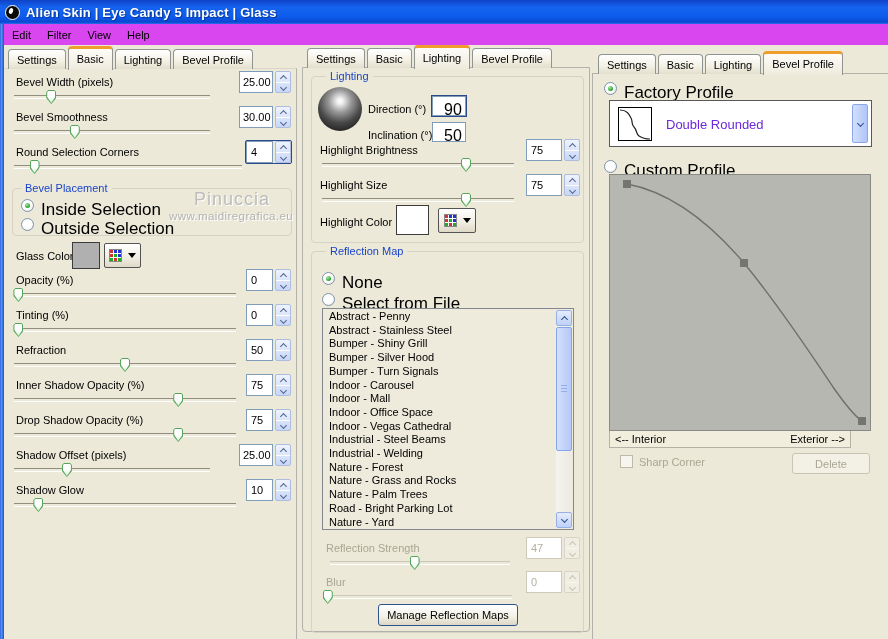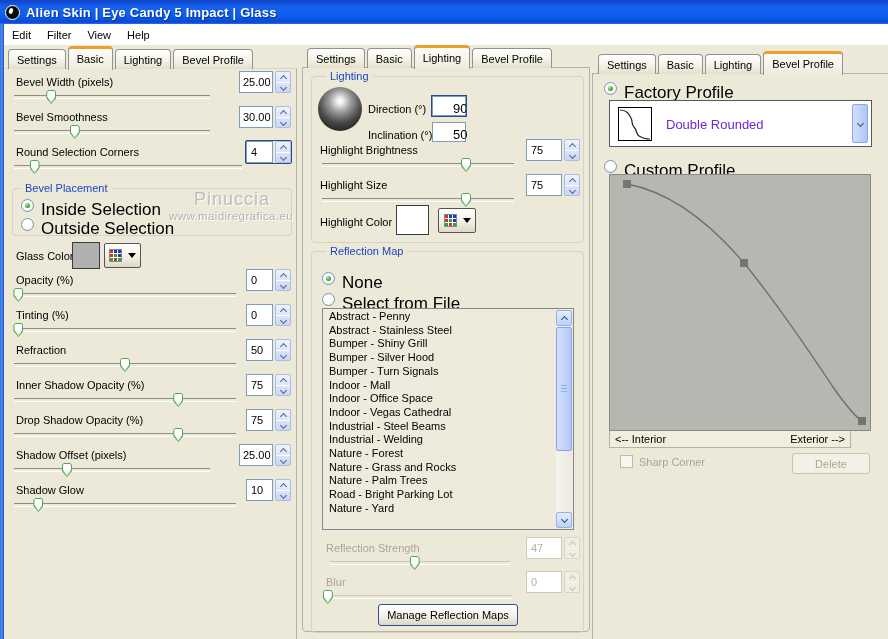--- a/index.html
+++ b/index.html
@@ -2,21 +2,21 @@
 <html><head>
 <meta charset="utf-8">
 <style>
 *{margin:0;padding:0;box-sizing:border-box;font-family:"Liberation Sans",sans-serif}
 html,body{width:888px;height:639px}
 body{position:relative;background:#ece9d8;overflow:hidden}
 .titlebar{position:absolute;left:0;top:0;width:888px;height:24px;background:linear-gradient(180deg,#0f42c8 0%,#1563ee 30%,#0d5ced 70%,#0a49cf 92%,#2c6cf0 100%);display:flex;align-items:center;padding-left:5px;z-index:40}
 .appicon{width:15px;height:15px;border-radius:50%;background:#0a0a0a;border:1px solid #fff;position:relative;margin-right:6px}
 .appicon::after{content:"";position:absolute;left:3px;top:2px;width:4px;height:6px;border-radius:50%;background:#fff;transform:rotate(20deg)}
 .apptitle{color:#fff;font-weight:bold;font-size:13px;letter-spacing:.2px;text-shadow:1px 1px 1px #00349a}
-.menubar{position:absolute;left:4px;top:24px;width:884px;height:21px;background:#ffffff;display:flex;align-items:center}
+.menubar{position:absolute;left:4px;top:24px;width:884px;height:21px;background:#d946ef;display:flex;align-items:center}
 .menuitem{font-size:11px;color:#000;padding:2px 8px}
 .winborder{position:absolute;left:0;top:24px;width:4px;height:615px;background:linear-gradient(90deg,#2f66e0,#5490f2 40%,#1c4fc4);z-index:50}
 
 .page{position:absolute;background:#ece9d8}
 #page-left{left:4px;top:68px;width:293px;height:571px;border-top:1px solid #d9d6c9;border-right:1px solid #b2b2aa}
 #page-mid{left:302px;top:67px;width:288px;height:565px;border:1px solid #b2b2aa;border-radius:0 0 4px 4px}
 #page-right{left:592px;top:73px;width:296px;height:566px;border-top:1px solid #b2b2aa;border-left:1px solid #b2b2aa}
 
 .tabs{position:absolute;display:flex;align-items:flex-end;z-index:45;height:24px}
 #tabs-left{left:8px;top:45px}
@@ -71,21 +71,21 @@
 .sbtn.up::after{top:6px;transform:rotate(45deg)}
 .sbtn.dn::after{top:4px;transform:rotate(225deg)}
 .sthumb{position:absolute;left:0;top:17px;height:124px;width:16px;background:linear-gradient(90deg,#d3dffd,#b4c9f8);border:1px solid #86a4e8;border-radius:2px}
 .sthumb::after{content:"";position:absolute;left:4px;right:4px;top:50%;margin-top:-4px;height:8px;background:repeating-linear-gradient(180deg,#93aeea 0 1px,transparent 1px 3px)}
 
 .btn{position:absolute;font-size:11px;display:flex;align-items:center;justify-content:center;border-radius:3px;color:#000}
 .btn.enabled{border:1px solid #2d548e;background:linear-gradient(#ffffff,#f2efe4 60%,#dcd6c4)}
 .btn.disabled{border:1px solid #c8c5b5;background:#f3f1e6;color:#a9a694}
 
 .sphere{position:absolute;border-radius:50%;background:radial-gradient(circle at 50% 32%,#ffffff 0%,#f0f0f0 8%,#9a9a9a 30%,#4a4a4a 58%,#1a1a1a 88%,#0a0a0a 100%)}
-.numinput{position:absolute;background:#fff;border:1px solid #7f9db9;font-size:13px;padding-top:4px;padding-left:20px}
+.numinput{position:absolute;background:#fff;border:1px solid #7f9db9;font-size:16px;padding-top:4px;padding-left:11px}
 .numinput.focus{outline:1px solid #2b4a8c}
 .wm1{position:absolute;font-size:18px;color:#bcbcbc;letter-spacing:1px;text-shadow:1px 1px 0 #fff}
 .wm2{position:absolute;font-size:11.5px;color:#b3b3b3;letter-spacing:.4px;text-shadow:1px 1px 0 #fff}
 .combo{position:absolute;background:#fff;border:1px solid #58585a}
 .cicon{position:absolute;left:8px;top:6px;width:34px;height:34px;border:1px solid #000;background:#fff}
 .ctext{position:absolute;left:56px;top:16px;font-size:13px;color:#6d28d9}
 .cdrop{position:absolute;right:3px;top:3px;bottom:3px;width:16px;background:linear-gradient(90deg,#d3dffd,#b0c6f7);border:1px solid #8ca7e8;border-radius:2px}
 .cdrop::after{content:"";position:absolute;left:5px;top:16px;width:4px;height:4px;border-left:1.5px solid #2c4d8e;border-top:1.5px solid #2c4d8e;transform:rotate(225deg)}
 .curvebox{position:absolute;background:#b7b7b2;border:1px solid #8a8a84}
 .cstrip{position:absolute;background:#f1eedd;border:1px solid #b4b2a4;border-top:none;font-size:11px;display:flex;justify-content:space-between;padding:2px 5px;color:#000}
@@ -349,20 +349,21 @@
     <div class="rlbl" style="left:30px;top:21px">None</div>
     <div class="radio" style="left:10px;top:41px"></div>
     <div class="rlbl" style="left:30px;top:42px">Select from File</div>
     <div class="list" style="left:10px;top:56px;width:252px;height:222px">
       <div id="reflist" style="padding-top:1px">
           <div class="litem">Abstract - Penny</div>
           <div class="litem">Abstract - Stainless Steel</div>
           <div class="litem">Bumper - Shiny Grill</div>
           <div class="litem">Bumper - Silver Hood</div>
           <div class="litem">Bumper - Turn Signals</div>
+          <div class="litem">Indoor - Carousel</div>
           <div class="litem">Indoor - Mall</div>
           <div class="litem">Indoor - Office Space</div>
           <div class="litem">Indoor - Vegas Cathedral</div>
           <div class="litem">Industrial - Steel Beams</div>
           <div class="litem">Industrial - Welding</div>
           <div class="litem">Nature - Forest</div>
           <div class="litem">Nature - Grass and Rocks</div>
           <div class="litem">Nature - Palm Trees</div>
           <div class="litem">Road - Bright Parking Lot</div>
           <div class="litem">Nature - Yard</div>

